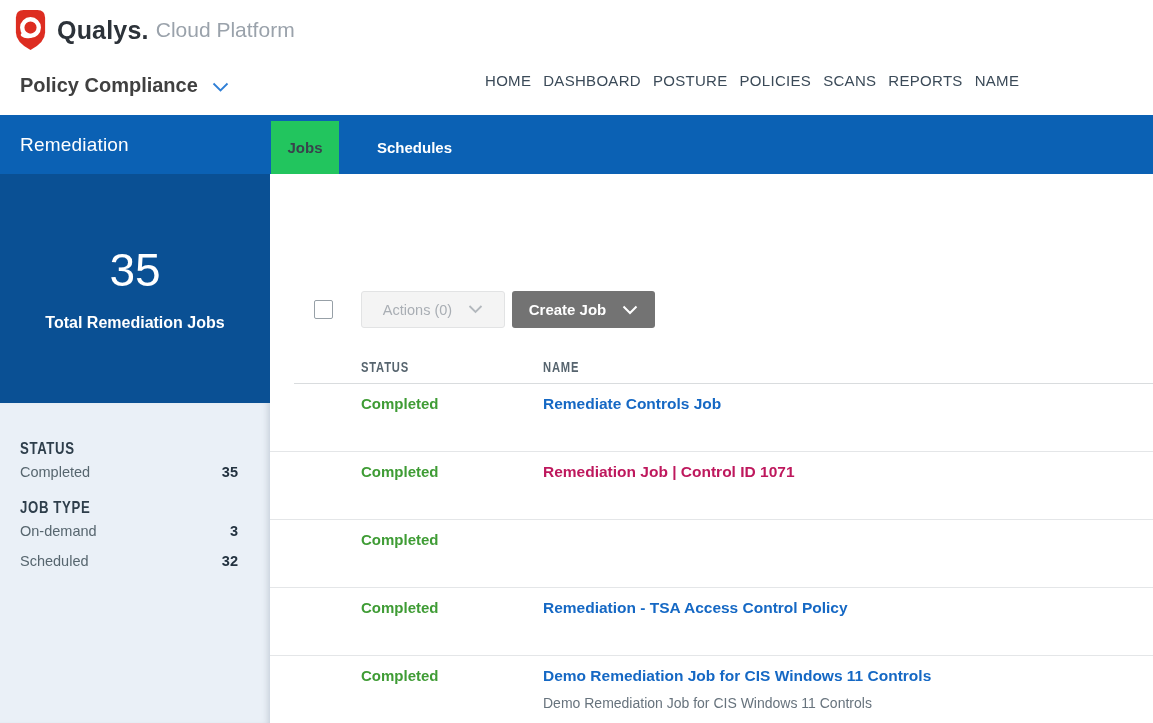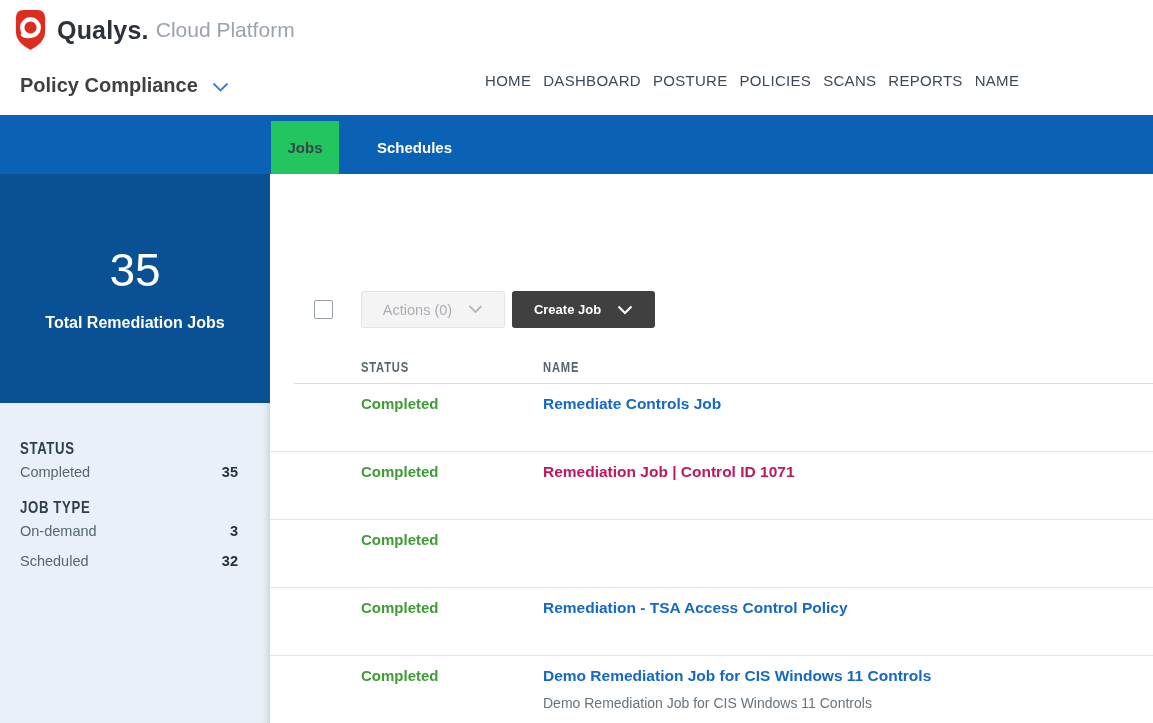--- a/index.html
+++ b/index.html
@@ -52,21 +52,21 @@
   .search-icon { margin:0 18px 0 18px; display:flex; }
 
   
   .main-white { position:absolute; left:270px; top:268px; width:883px; height:455px; background:#fff; }
   .checkbox { position:absolute; left:44px; top:32px; width:19px; height:19px; background:#fff;
               border:1.5px solid #97a0a7; border-radius:2px; cursor:pointer; }
   .btn { position:absolute; top:23px; height:37px; display:flex; align-items:center; justify-content:center;
          gap:16px; border-radius:3px; cursor:pointer; }
   .btn-actions { left:91px; width:144px; background:#f4f4f4; border:1px solid #e2e3e4;
                  color:#a9aeb4; font-size:14.5px; }
-  .btn-create { left:242px; width:143px; background:#404040; color:#fff; font-size:13px; font-weight:600; }
+  .btn-create { left:242px; width:143px; background:#737373; color:#fff; font-size:15px; font-weight:600; }
   .col-head { position:absolute; top:90px; }
   .col-head .cond { font-size:14px; color:#56646e; letter-spacing:1px; }
   .col-status { left:91px; } .col-name { left:273px; }
   .head-rule { position:absolute; left:24px; right:0; top:115px; border-top:1px solid #d9dcde; }
   .rows { position:absolute; left:0; top:116px; width:883px; }
   .row { position:relative; height:68px; border-bottom:1px solid #e4e6e8; }
   .row-status { position:absolute; left:91px; top:11px; font-size:15px; font-weight:700; }
   .row-name { position:absolute; left:273px; top:11px; font-size:15.5px; font-weight:700;
               cursor:pointer; text-decoration:none; white-space:nowrap; }
   .row-sub { position:absolute; left:273px; top:39px; font-size:14px; color:#67737d; white-space:nowrap; }
@@ -97,20 +97,21 @@
         <div class="nav-item">DASHBOARD</div>
         <div class="nav-item">POSTURE</div>
         <div class="nav-item">POLICIES</div>
         <div class="nav-item">SCANS</div>
         <div class="nav-item">REPORTS</div>
         <div class="nav-item">NAME</div>
       </div>
   </div>
 
   <div class="band">
+    <div class="module-title">Remediation</div>
     <div class="tab tab-active">
       <span>Jobs</span>
     </div>
     <div class="tab tab-inactive">
       <span>Schedules</span>
     </div>
   </div>
 
   <div class="side-dark">
     <div class="side-count">35</div>

